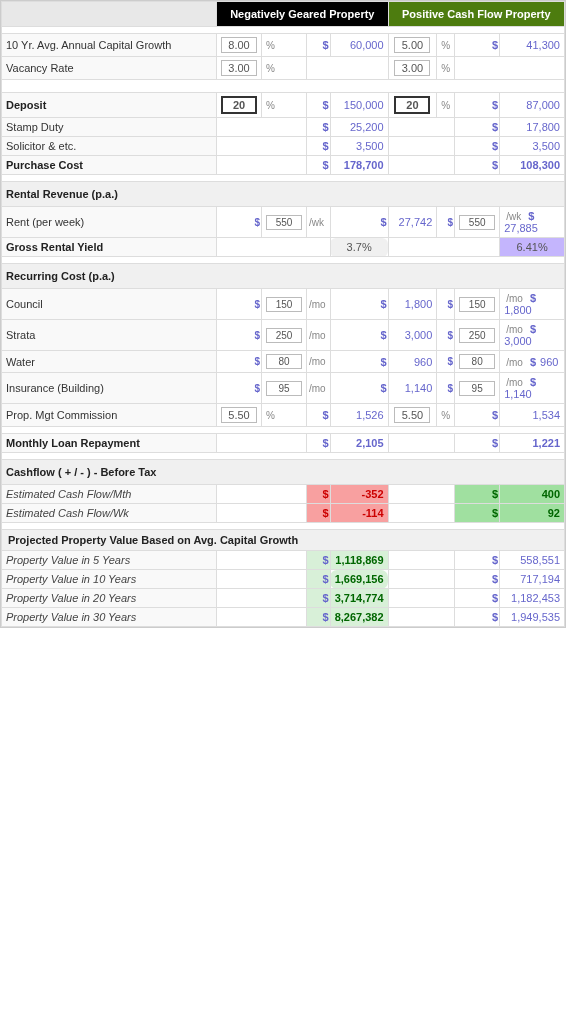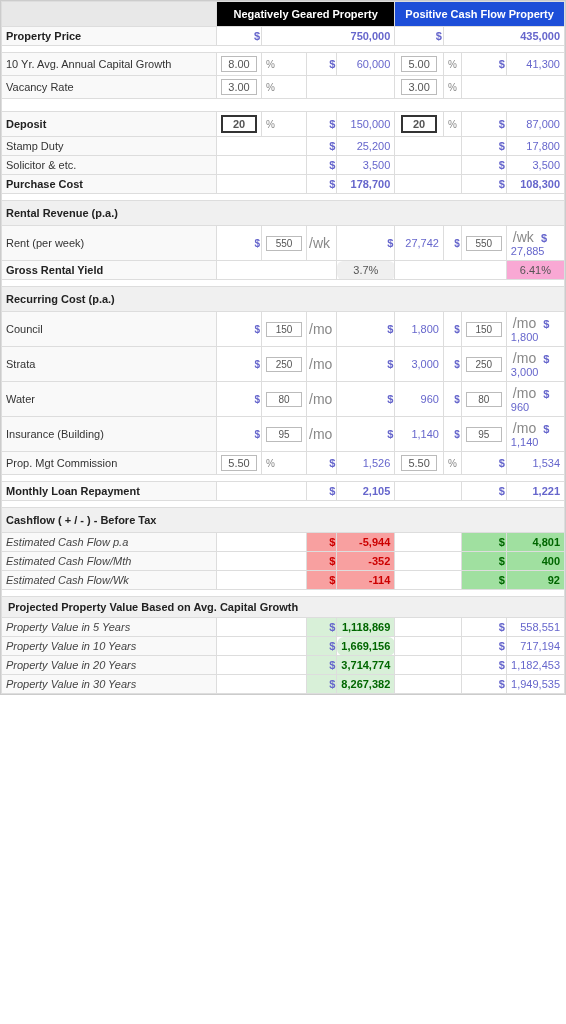--- a/index.html
+++ b/index.html
@@ -28,21 +28,21 @@
       text-align: center;
       font-size: 11px;
       font-weight: bold;
       padding: 6px 4px;
     }
     thead th.neg {
       background: #000000;
       text-align: center;
     }
     thead th.pos {
-      background: #1d4ed8;
+      background: #4d7c0f;
     }
     .label-col {
       width: 215px;
       font-weight: normal;
       color: #333;
       background: #f9f9f9;
     }
     .label-col.bold-label {
       font-weight: bold;
       color: #222;
@@ -65,21 +65,21 @@
       color: #6666cc;
       text-align: right;
       font-weight: normal;
     }
     .amount.bold {
       font-weight: bold;
     }
     .unit {
       color: #888;
       text-align: left;
-      font-size: 14px;
+      font-size: 10px;
       padding-left: 2px;
     }
     .input-like {
       background: #fff;
       border: 1px solid #bbb;
       padding: 1px 3px;
       text-align: center;
       color: #555;
       display: inline-block;
       min-width: 36px;
@@ -132,27 +132,20 @@
 <table>
   <thead>
     <tr>
       <th style="background:#e8e8e8; color:#333; text-align:left;"></th>
       <th class="neg" colspan="4">Negatively Geared Property</th>
       <th class="pos" colspan="4">Positive Cash Flow Property</th>
     </tr>
   </thead>
   <tbody>
 
-    <tr>
-      <td class="label-col bold-label">Property Price</td>
-      <td class="dollar-sign" style="color:#6666cc;">$</td>
-      <td colspan="3" class="amount bold">750,000</td>
-      <td class="dollar-sign" style="color:#6666cc;">$</td>
-      <td colspan="3" class="amount bold">435,000</td>
-    </tr>
 
     <tr class="section-spacer">
           <td colspan="9"></td>
         </tr>
 
     <tr>
       <td class="label-col">10 Yr. Avg. Annual Capital Growth</td>
       <td style="text-align:center;">
         <span class="input-like">8.00</span>
       </td>
@@ -262,21 +255,21 @@
         <span class="dollar-sign" style="color:#6666cc; margin-left:4px;">$</span>
         <span class="amount">27,885</span>
       </td>
     </tr>
 
     <tr>
       <td class="label-col bold-label">Gross Rental Yield</td>
       <td colspan="3"></td>
       <td class="gray-amount" style="background:#f0f0f0; text-align:center;border-radius:6px;">3.7%</td>
       <td colspan="3"></td>
-      <td class="gray-amount" style="background:#f9a8d4; text-align:center;">6.41%</td>
+      <td class="gray-amount" style="background:#c4b5fd; text-align:center;">6.41%</td>
     </tr>
 
     <tr class="section-spacer">
           <td colspan="9"></td>
         </tr>
 
     <tr>
       <td class="label-col section-header" colspan="9">Recurring Cost (p.a.)</td>
     </tr>
 
@@ -392,29 +385,20 @@
     </tr>
 
     <tr class="section-spacer">
           <td colspan="9"></td>
         </tr>
 
     <tr>
       <td class="label-col section-header" colspan="9">Cashflow ( + / - ) - Before Tax</td>
     </tr>
 
-    <tr>
-      <td class="label-col italic-label">Estimated Cash Flow p.a</td>
-      <td colspan="2"></td>
-      <td class="dollar-sign neg-cash">$</td>
-      <td class="neg-cash amount" style="text-align:right; background:#f8a0a0; color:#cc0000; font-weight:bold;">-5,944</td>
-      <td colspan="2"></td>
-      <td class="dollar-sign pos-cash">$</td>
-      <td class="pos-cash amount" style="text-align:right; background:#a0e0a0; color:#006600; font-weight:bold;">4,801</td>
-    </tr>
 
     <tr>
       <td class="label-col italic-label">Estimated Cash Flow/Mth</td>
       <td colspan="2"></td>
       <td class="dollar-sign neg-cash">$</td>
       <td class="neg-cash amount" style="text-align:right; background:#f8a0a0; color:#cc0000; font-weight:bold;">-352</td>
       <td colspan="2"></td>
       <td class="dollar-sign pos-cash">$</td>
       <td class="pos-cash amount" style="text-align:right; background:#a0e0a0; color:#006600; font-weight:bold;">400</td>
     </tr>

